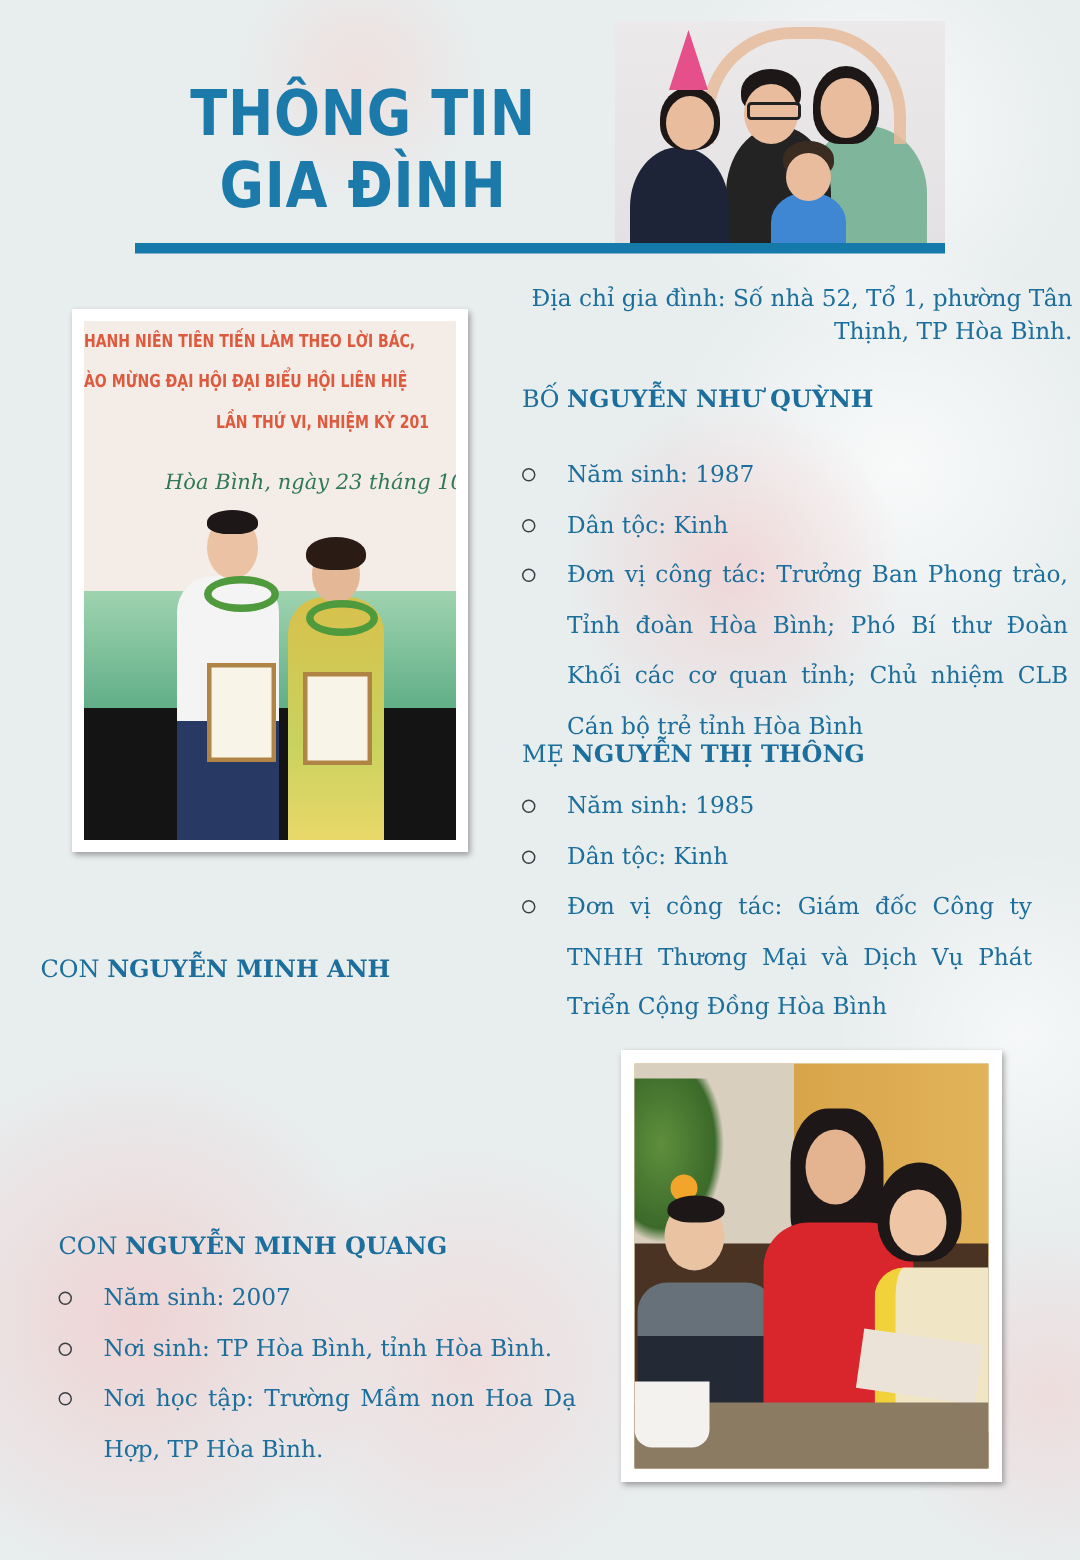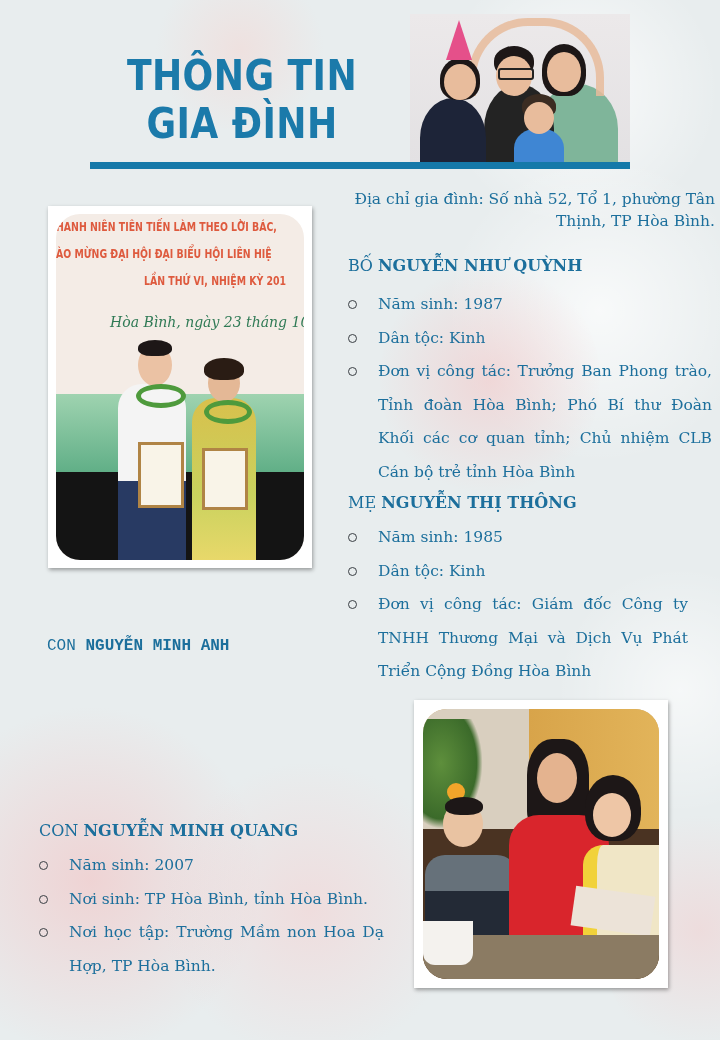--- a/index.html
+++ b/index.html
@@ -32,21 +32,21 @@
     }
     .title-bar {
       position: absolute; left: 90px; top: 162px; width: 540px; height: 7px;
       background: #1579a9;
     }
 
     .photo {
       position: absolute; background: #fff;
       box-shadow: 1px 2px 4px rgba(0,0,0,0.35);
     }
-    .photo-inner { position: absolute; overflow: hidden; border-radius: 24px; }
+    .photo-inner { position: absolute; overflow: hidden; }
 
     
     .family {
       position: absolute; left: 410px; top: 14px; width: 220px; height: 148px; overflow: hidden;
     }
     .family .wall { position:absolute; inset:0; background: linear-gradient(180deg,#ece9ea,#e3e1e3); }
     .person { position: absolute; border-radius: 50% 50% 10% 10%; }
     .head { position: absolute; border-radius: 50%; background: #e8bc9c; }
     .hair { position: absolute; border-radius: 50% 50% 40% 40%; background: #1d1717; }
 
@@ -81,21 +81,21 @@
     ul.items { list-style: none; margin: 0; padding: 0; }
     ul.items li { position: relative; padding-left: 30px; font-size: 15.5px; line-height: 33.5px; }
     ul.items li .bullet {
       position: absolute; left: 0; top: 12px; width: 7px; height: 7px;
       border: 1.3px solid #3a3f44; border-radius: 50%;
     }
     ul.items li .txt { display: block; text-align: justify; text-align-last: left; }
 
     .sec-father { left: 348px; top: 256px; width: 364px; }
     .sec-mother { left: 348px; top: 493px; width: 340px; }
-    .sec-child1 { left: 47px; top: 636px; width: 345px; font-family: Liberation Mono, monospace; }
+    .sec-child1 { left: 27px; top: 636px; width: 345px; }
     .sec-child2 { left: 39px; top: 821px; width: 345px; }
   </style>
 </head>
 <body>
 
 <div class="bg">
   <div class="petal p1"></div>
   <div class="petal p2"></div>
   <div class="petal p3"></div>
   <div class="petal p4"></div>
@@ -162,21 +162,21 @@
     </div>
   </div>
 
   <div class="addr">Địa chỉ gia đình: Số nhà 52, Tổ 1, phường Tân Thịnh, TP Hòa Bình.</div>
 
   <div class="section sec-father">
     <div class="sec-head">
       <span class="role">BỐ</span>
       <span class="name">NGUYỄN NHƯ QUỲNH</span>
     </div>
-    <ul class="items" style="margin-top:12px;">
+    <ul class="items" style="margin-top:24px;">
       <li>
           <span class="bullet"></span>
           <span class="txt">Năm sinh: 1987</span>
         </li>
       <li>
           <span class="bullet"></span>
           <span class="txt">Dân tộc: Kinh</span>
         </li>
       <li>
           <span class="bullet"></span>

